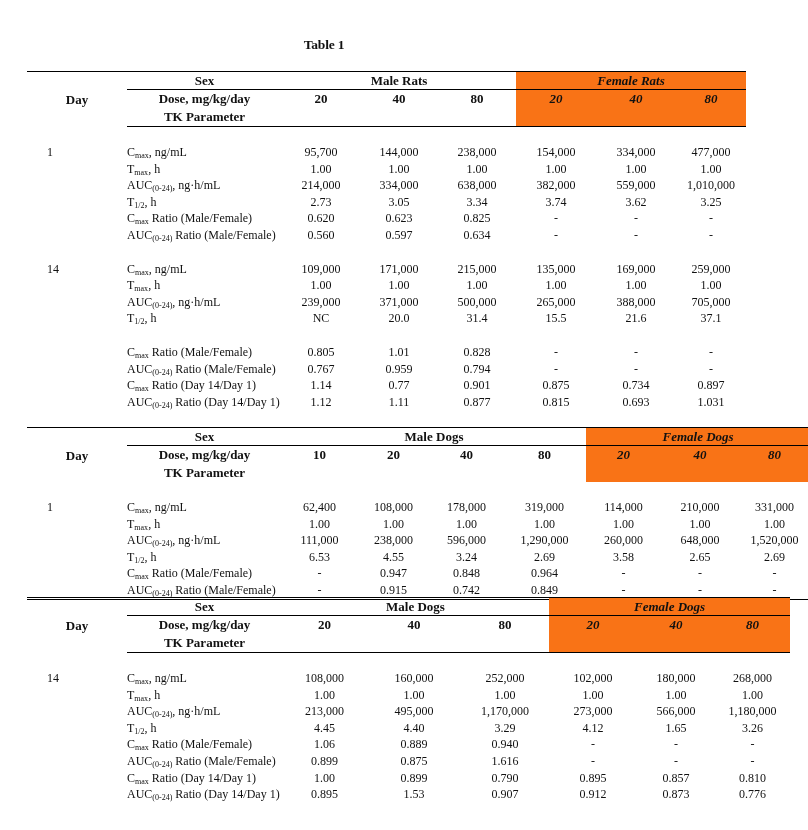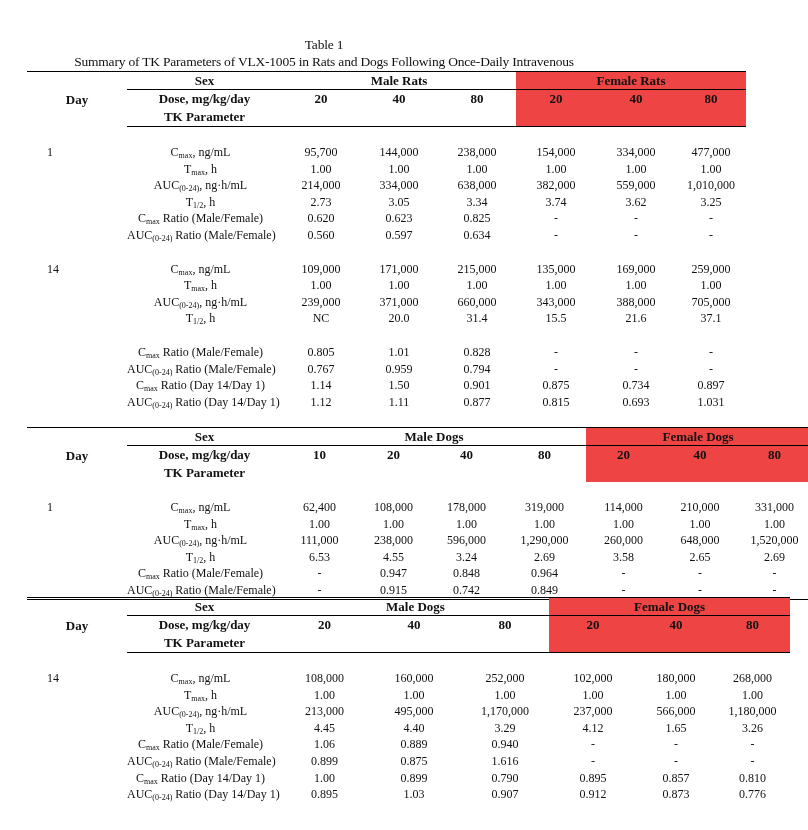--- a/index.html
+++ b/index.html
@@ -2,45 +2,44 @@
 <html><head>
 <meta charset="utf-8">
 <style>
   html, body { margin: 0; padding: 0; background: #ffffff; }
   body {
     width: 808px; height: 830px; position: relative; overflow: hidden;
     font-family: "Liberation Serif", "DejaVu Serif", serif;
     color: #111;
   }
   .title-block { position: absolute; left: 0; top: 36px; width: 648px; text-align: center;
-    font-weight: normal; font-size: 13.5px; line-height: 17px; letter-spacing: -0.2px; }
+    font-weight: bold; font-size: 13.5px; line-height: 17px; letter-spacing: -0.2px; }
   .title-block div { white-space: nowrap; }
   .tbl { position: absolute; border-collapse: collapse; table-layout: fixed; font-size: 12px; }
   .tbl td, .tbl th { padding: 0; white-space: nowrap; }
   .tbl thead th { font-weight: bold; font-size: 13px; height: 17px; line-height: 17px; text-align: center; }
   .tbl thead tr.r1 th { border-top: 1.5px solid #000; }
   .tbl thead tr.r1 th.sexcell, .tbl thead tr.r1 th.grp { border-bottom: 1.5px solid #000; }
   .tbl thead tr.r3 th { height: 19px; }
   .tbl.bottom-rule thead tr.r3 th { border-bottom: 1.5px solid #000; }
-  .shade { background: #ef4444; }
+  .shade { background: #f97316; font-style: italic; }
   .tbl thead th.daycell { vertical-align: middle; }
   .tbl tbody td { height: 16.6px; line-height: 16.6px; text-align: center; }
-  .tbl tbody td.param { text-align: center; padding-right: 8px; }
+  .tbl tbody td.param { text-align: left; padding-right: 8px; }
   .tbl tbody td.day { text-align: left; padding-left: 20px; }
   .tbl tbody tr.spacer td { height: 17px; }
   .tbl tbody tr.gap td { height: 17px; }
   sub.s { font-size: 8px; vertical-align: -2px; line-height: 0; }
   .tbl.no-bottom-rule tbody tr.last td { border-bottom: 1.5px solid #000; }
 </style>
 </head>
 <body>
 
 <div class="title-block">
   <div>Table 1</div>
-  <div>Summary of TK Parameters of VLX-1005 in Rats and Dogs Following Once-Daily Intravenous</div>
 </div>
 
 <table class="tbl bottom-rule" id="tbl-0" style="left:27px; top:71px; width:719px;">
     <colgroup>
       <col style="width: 100px;">
       <col style="width: 155px;">
       <col style="width: 78px;">
       <col style="width: 78px;">
       <col style="width: 78px;">
       <col style="width: 80px;">
@@ -158,22 +157,22 @@
         <td>1.00</td>
         <td>1.00</td>
         <td>1.00</td>
         <td>1.00</td>
       </tr>
       <tr>
         <td class="day"></td>
         <td class="param"><span>AUC</span><sub class="s">(0-24)</sub><span>, ng·h/mL</span></td>
         <td>239,000</td>
         <td>371,000</td>
-        <td>660,000</td>
-        <td>343,000</td>
+        <td>500,000</td>
+        <td>265,000</td>
         <td>388,000</td>
         <td>705,000</td>
       </tr>
       <tr>
         <td class="day"></td>
         <td class="param"><span>T</span><sub class="s">1/2</sub><span>, h</span></td>
         <td>NC</td>
         <td>20.0</td>
         <td>31.4</td>
         <td>15.5</td>
@@ -200,21 +199,21 @@
         <td>0.959</td>
         <td>0.794</td>
         <td>-</td>
         <td>-</td>
         <td>-</td>
       </tr>
       <tr>
         <td class="day"></td>
         <td class="param"><span>C</span><sub class="s">max</sub><span> Ratio (Day 14/Day 1)</span></td>
         <td>1.14</td>
-        <td>1.50</td>
+        <td>0.77</td>
         <td>0.901</td>
         <td>0.875</td>
         <td>0.734</td>
         <td>0.897</td>
       </tr>
       <tr class="last">
         <td class="day"></td>
         <td class="param"><span>AUC</span><sub class="s">(0-24)</sub><span> Ratio (Day 14/Day 1)</span></td>
         <td>1.12</td>
         <td>1.11</td>
@@ -399,21 +398,21 @@
         <td>1.00</td>
         <td>1.00</td>
         <td>1.00</td>
       </tr>
       <tr>
         <td class="day"></td>
         <td class="param"><span>AUC</span><sub class="s">(0-24)</sub><span>, ng·h/mL</span></td>
         <td>213,000</td>
         <td>495,000</td>
         <td>1,170,000</td>
-        <td>237,000</td>
+        <td>273,000</td>
         <td>566,000</td>
         <td>1,180,000</td>
       </tr>
       <tr>
         <td class="day"></td>
         <td class="param"><span>T</span><sub class="s">1/2</sub><span>, h</span></td>
         <td>4.45</td>
         <td>4.40</td>
         <td>3.29</td>
         <td>4.12</td>
@@ -447,20 +446,20 @@
         <td>0.899</td>
         <td>0.790</td>
         <td>0.895</td>
         <td>0.857</td>
         <td>0.810</td>
       </tr>
       <tr class="last">
         <td class="day"></td>
         <td class="param"><span>AUC</span><sub class="s">(0-24)</sub><span> Ratio (Day 14/Day 1)</span></td>
         <td>0.895</td>
-        <td>1.03</td>
+        <td>1.53</td>
         <td>0.907</td>
         <td>0.912</td>
         <td>0.873</td>
         <td>0.776</td>
       </tr>
     </tbody>
   </table>
 
 </body></html>

